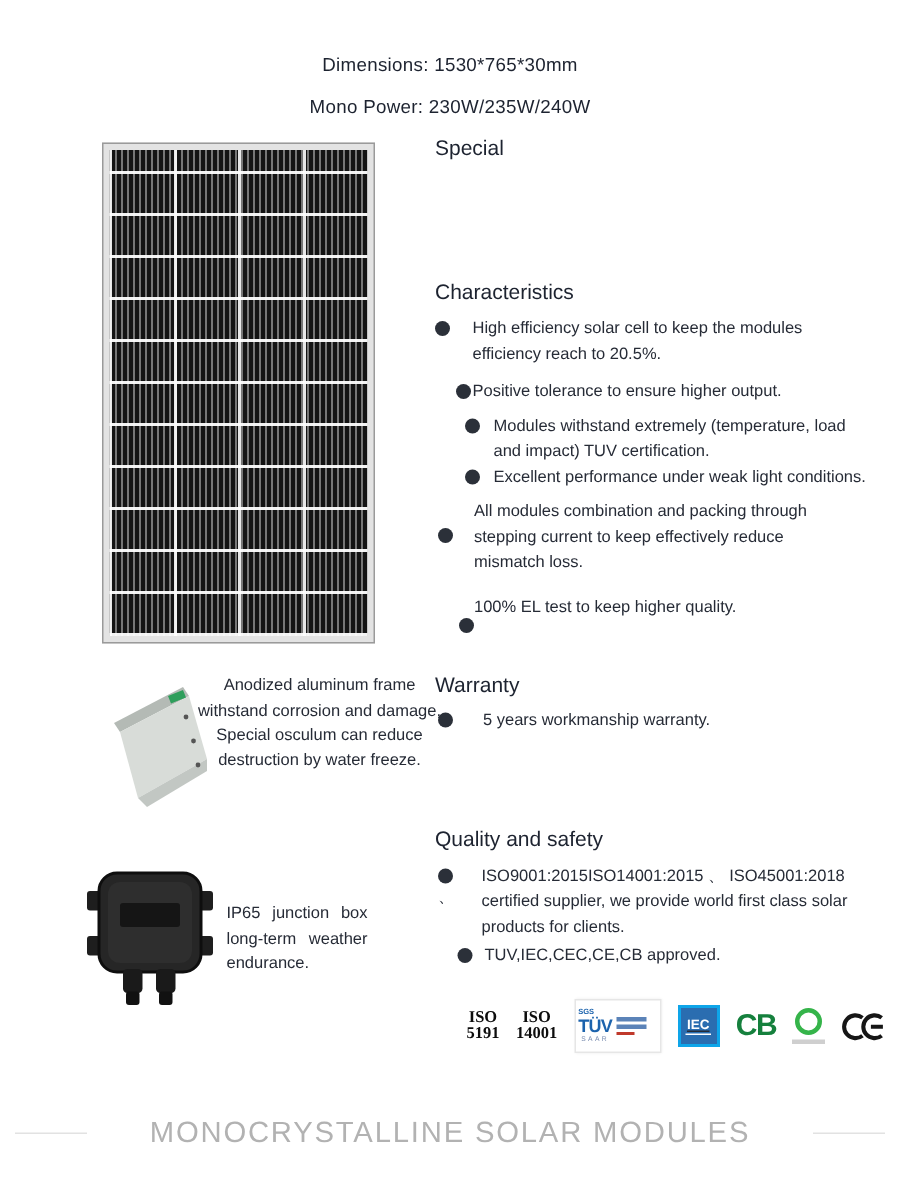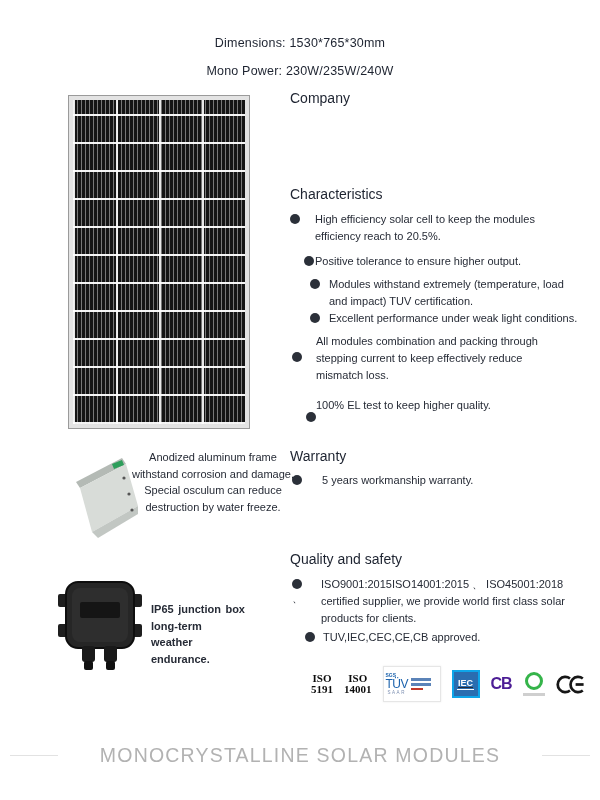--- a/index.html
+++ b/index.html
@@ -48,39 +48,39 @@
   .q-comma{font-size:11px;color:var(--body,#262b36);line-height:10px;}
   .q-item1 .char-text{width:262px}
   .q-item2{position:absolute;left:305px;top:629px;display:flex;gap:8px;align-items:flex-start;}
 
   
   .frame-photo{position:absolute;left:74px;top:456px;width:64px;height:84px;}
   .frame-note{position:absolute;left:128px;top:449px;width:170px;text-align:center;
     font-size:11px;line-height:16.5px;}
   .jbox-photo{position:absolute;left:58px;top:578px;width:84px;height:94px;}
   .junction-note{position:absolute;left:151px;top:601px;width:94px;text-align:justify;
-    font-size:11px;line-height:16.5px;font-weight:bold;}
+    font-size:11px;line-height:16.5px;}
 
   
   .logos{position:absolute;left:311px;top:665px;display:flex;align-items:center;gap:11px;height:38px;}
   .iso-logo{font-family:Liberation Serif, serif;font-weight:700;font-size:11px;line-height:11px;
     color:#0d0d0d;text-align:center;}
   .tuv-box{width:52px;height:32px;background:#fff;border:1px solid #e6e6e6;
     box-shadow:0 0 2px rgba(0,0,0,.08);display:flex;align-items:center;gap:3px;padding:1px 2px;box-sizing:content-box;}
   .tuv-left{display:flex;flex-direction:column;align-items:center;line-height:1;}
   .tuv-sgs{font-size:5px;font-weight:700;color:var(--tuv_blue,#1c63ad);align-self:flex-start;}
-  .tuv-name{font-size:12px;font-weight:400;color:var(--tuv_blue,#1c63ad);letter-spacing:-.5px;}
+  .tuv-name{font-size:12px;font-weight:700;color:var(--tuv_blue,#1c63ad);letter-spacing:-.5px;}
   .tuv-saar{font-size:4.5px;letter-spacing:1.6px;color:#7a8db0;margin-top:1px;}
   .tuv-right{display:flex;flex-direction:column;gap:2px;}
   .tuv-bar{width:20px;height:3px;background:#5b83b8;}
   .tuv-red{width:12px;height:2px;background:#c0392b;}
   .iec-box{width:24px;height:24px;background:var(--iec_blue,#2a6db0);border:2px solid #0ea5e9;
     display:flex;align-items:center;justify-content:center;text-decoration:underline;}
   .iec-text{color:#fff;font-size:9px;font-weight:700;border-bottom:1.5px solid #fff;padding:0 1px 1px;}
-  .cb-logo{font-size:16px;font-weight:700;letter-spacing:-1px;color:#4c1d95;line-height:1;}
+  .cb-logo{font-size:20px;font-weight:700;letter-spacing:-1px;color:#15803d;line-height:1;}
   .green-logo{display:flex;flex-direction:column;align-items:center;gap:3px;}
   .green-ring{width:12px;height:12px;border:3.5px solid var(--cert_green,#35b44a);border-radius:50%;}
   .green-caption{width:22px;height:2.5px;background:#cfcfcf;}
   .ce-mark{display:block;}
 
   
   .footer{position:absolute;left:0;right:0;top:744px;display:flex;align-items:center;
     justify-content:center;gap:42px;}
   .footer-line{width:48px;height:1px;background:var(--footer_line,#e2e2e2);}
   .footer-title{font-size:19.5px;letter-spacing:1.2px;color:var(--footer_text,#b2b2b2);}
@@ -92,21 +92,21 @@
 
 <div class="page">
 
   <div class="hdr-line hdr1">Dimensions: 1530*765*30mm</div>
   <div class="hdr-line hdr2">Mono Power: 230W/235W/240W</div>
 
   <div class="panel">
     <div class="panel-cells"></div>
   </div>
 
-  <div class="sec-title t-company">Company</div>
+  <div class="sec-title t-company">Special</div>
 
   <div class="sec-title t-char">Characteristics</div>
   <div class="char-list">
     <div class="char-item ci-0">
       <span class="bullet"></span>
       <span class="body-text char-text">High efficiency solar cell to keep the modules efficiency reach to 20.5%.</span>
     </div>
     <div class="char-item ci-1">
       <span class="bullet"></span>
       <span class="body-text char-text">Positive tolerance to ensure higher output.</span>

